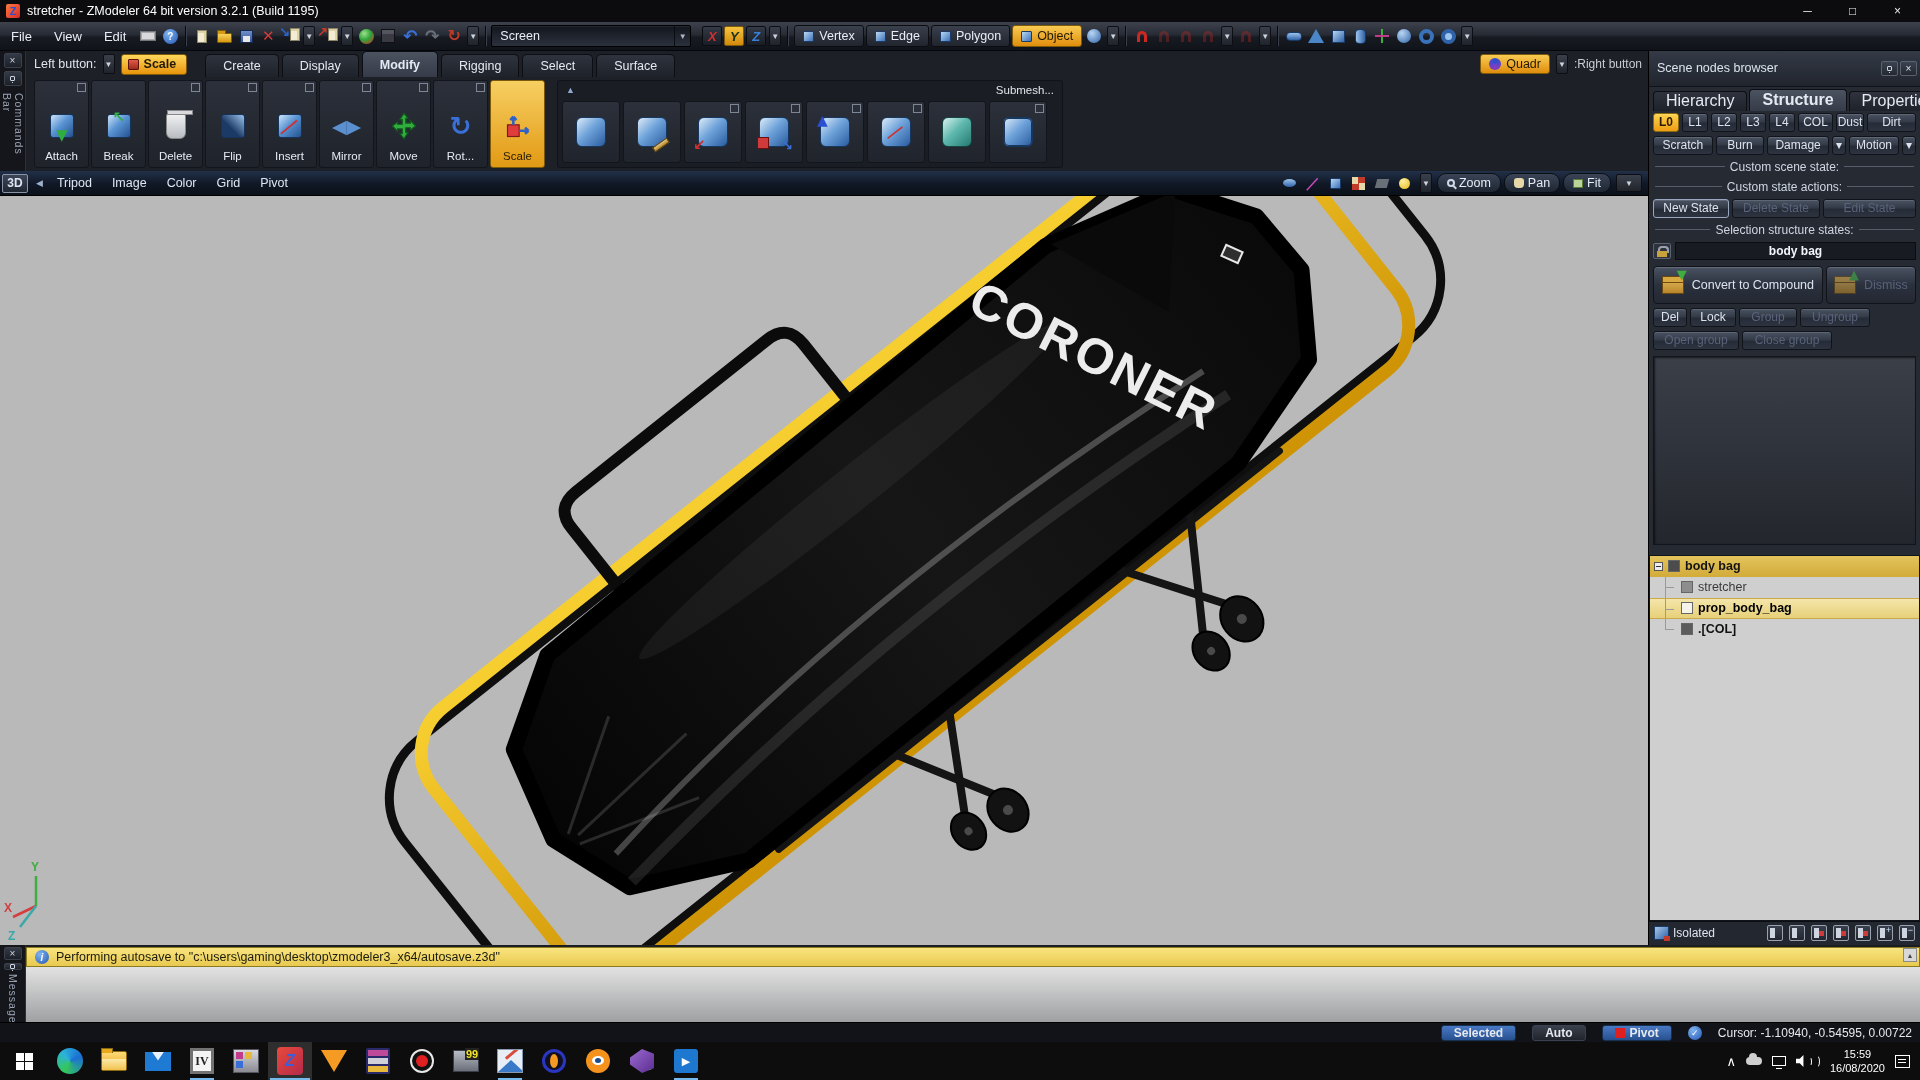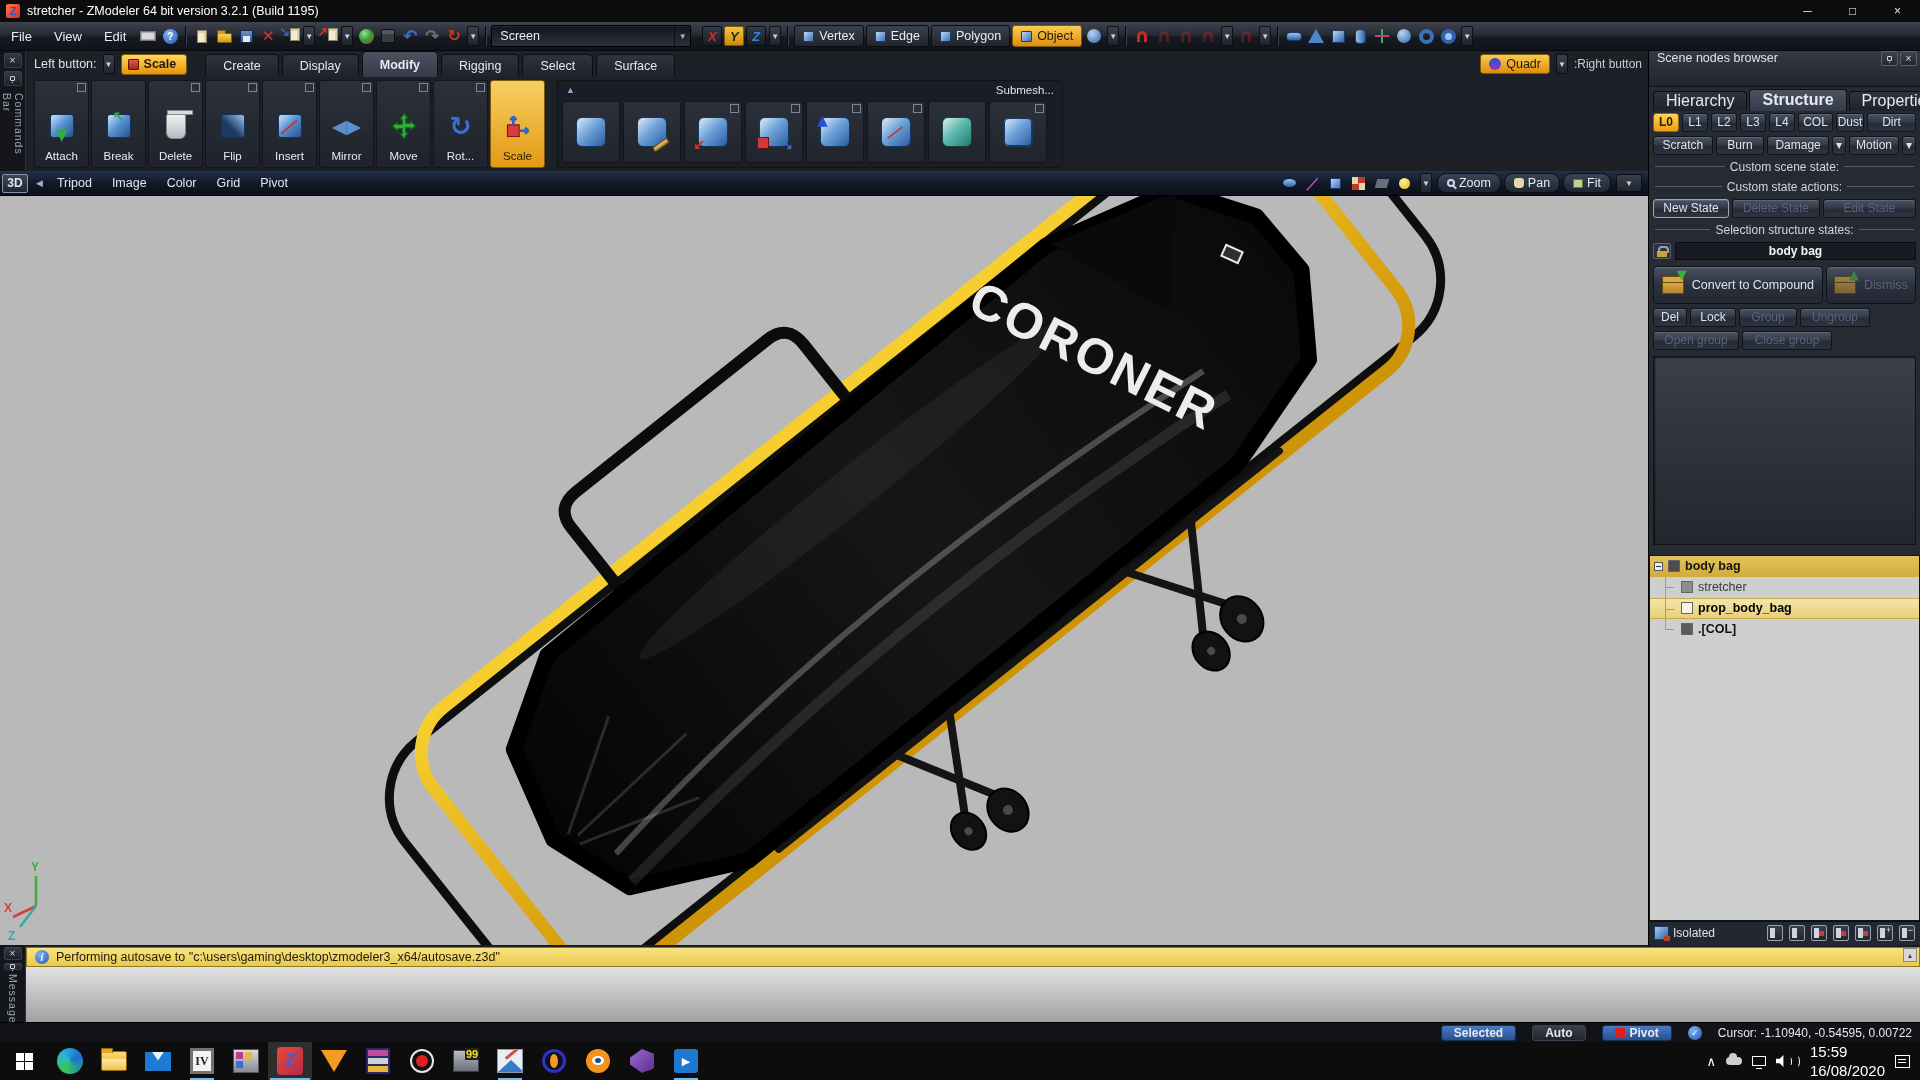--- a/index.html
+++ b/index.html
@@ -96,21 +96,21 @@
   .navbtn{height:20px;padding:0 9px;display:flex;align-items:center;gap:4px;background:linear-gradient(#3a4456,#1e2632);border:1px solid #0a0e15;border-radius:9px;color:#e6ecf6}
   .mag{width:8px;height:8px;border:2px solid #cfd8e8;border-radius:50%;position:relative}
   .mag:after{content:"";position:absolute;right:-4px;bottom:-3px;width:5px;height:2px;background:#cfd8e8;transform:rotate(45deg)}
   .hand{width:10px;height:10px;border-radius:3px 3px 4px 4px;background:#e8d8a8}
   .fitsq{width:10px;height:9px;background:#bcd49a;border:1px solid #5a7a3a}
   .vpcanvas{position:absolute;left:0;top:25px;width:1648px;height:749px;background:#b9b9b9}
   .vpcanvas svg{display:block;width:100%;height:100%}
 
   
   .panel{position:absolute;left:1648px;top:51px;width:272px;height:894px;background:#262a33;border-left:1px solid #000;color:#dde3ee;font-size:12px;display:flex;flex-direction:column}
-  .p-header{height:37px;background:linear-gradient(#343a46,#20252e);display:flex;align-items:flex-start;padding:0 3px 0 8px;border-bottom:1px solid #10131a}
+  .p-header{height:37px;background:linear-gradient(#343a46,#20252e);display:flex;align-items:center;padding:0 3px 0 8px;border-bottom:1px solid #10131a}
   .p-title{flex:1;font-size:12.5px}
   .p-hbtn{width:17px;height:15px;margin-left:2px;border:1px solid #5a6272;border-radius:2px;background:linear-gradient(#3c4350,#232831);display:flex;align-items:center;justify-content:center;font-size:10px;color:#dfe4ee}
   .pin{width:5px;height:5px;border:1px solid #cfd5e0;border-radius:1px;box-shadow:0 4px 0 -2px #cfd5e0}
   .p-tabs{height:24px;display:flex;align-items:flex-end;padding:2px 4px 0}
   .p-tab{height:20px;padding:0 12px;margin-right:2px;display:flex;align-items:center;background:linear-gradient(#2e333d,#1e222a);border:1px solid #0c0e13;border-bottom:none;border-radius:4px 4px 0 0;font-size:16px;color:#e4e9f2}
   .p-tab.on{background:linear-gradient(#4b5260,#353b48);height:22px;font-weight:bold}
   .p-row{display:flex;align-items:center;gap:3px;padding:2px 4px}
   .pbtn{height:19px;padding:0 6px;display:inline-flex;align-items:center;justify-content:center;background:linear-gradient(#4a5363 0%,#343b48 45%,#262c37 55%,#2d3440 100%);border:1px solid #10131a;border-radius:3px;box-shadow:inset 0 1px 0 rgba(255,255,255,.12);color:#dde3ee;font-size:12px;white-space:nowrap}
   .pbtn.dis{color:#59627a}
   .pbtn.act{background:linear-gradient(#ffd44e,#ee9d13);color:#2a1d04;border-color:#8a6a10;font-weight:bold}
@@ -173,21 +173,21 @@
   .winlogo span{background:#fff}
   .searchbox{width:360px;height:30px;background:#f2f2f2;border:1px solid #7a7a7a;display:flex;align-items:center;gap:9px;padding:0 10px;margin-left:2px}
   .searchbox input{border:none;background:transparent;outline:none;font-size:13.5px;color:#333;font-family:"Liberation Sans",sans-serif;width:280px}
   .smag{width:9px;height:9px;border:2px solid #444;border-radius:50%;position:relative}
   .smag:after{content:"";position:absolute;right:-5px;bottom:-4px;width:6px;height:2px;background:#444;transform:rotate(45deg)}
   .tbi{width:44px;height:38px;display:flex;align-items:center;justify-content:center;position:relative}
   .tbi.activeapp{background:#2e2e2e}
   .tbi .runline{position:absolute;left:10px;bottom:0;width:24px;height:2px;background:#76b9ed}
   .tbi.activeapp .runline{left:2px;width:40px}
   .tray{margin-left:auto;display:flex;align-items:center;gap:10px;padding-right:10px;color:#fff}
-  .clock{text-align:left;font-size:15px;line-height:1.3}
+  .clock{text-align:center;font-size:11px;line-height:1.3}
   .cloud{width:16px;height:8px;background:#cfcfcf;border-radius:6px;position:relative}
   .cloud:before{content:"";position:absolute;left:3px;top:-4px;width:8px;height:8px;background:#cfcfcf;border-radius:50%}
   .netico{width:14px;height:10px;border:1.5px solid #fff;position:relative}
   .netico:after{content:"";position:absolute;left:3px;bottom:-4px;width:6px;height:1.5px;background:#fff}
   .spk{display:flex;align-items:center}
   .spkbody{width:10px;height:12px;background:#fff;clip-path:polygon(0 32%,38% 32%,75% 0,75% 100%,38% 68%,0 68%)}
   .spkarc{width:5px;height:9px;border:1.5px solid transparent;border-right:1.5px solid #fff;border-radius:50%;margin-left:1px}
   .spkarc.big{height:13px;width:7px}
   .action{width:15px;height:13px;border:1.5px solid #fff;position:relative}
   .action:before{content:"";position:absolute;left:2px;top:3px;width:8px;height:1.5px;background:#fff;box-shadow:0 3px 0 #fff}

